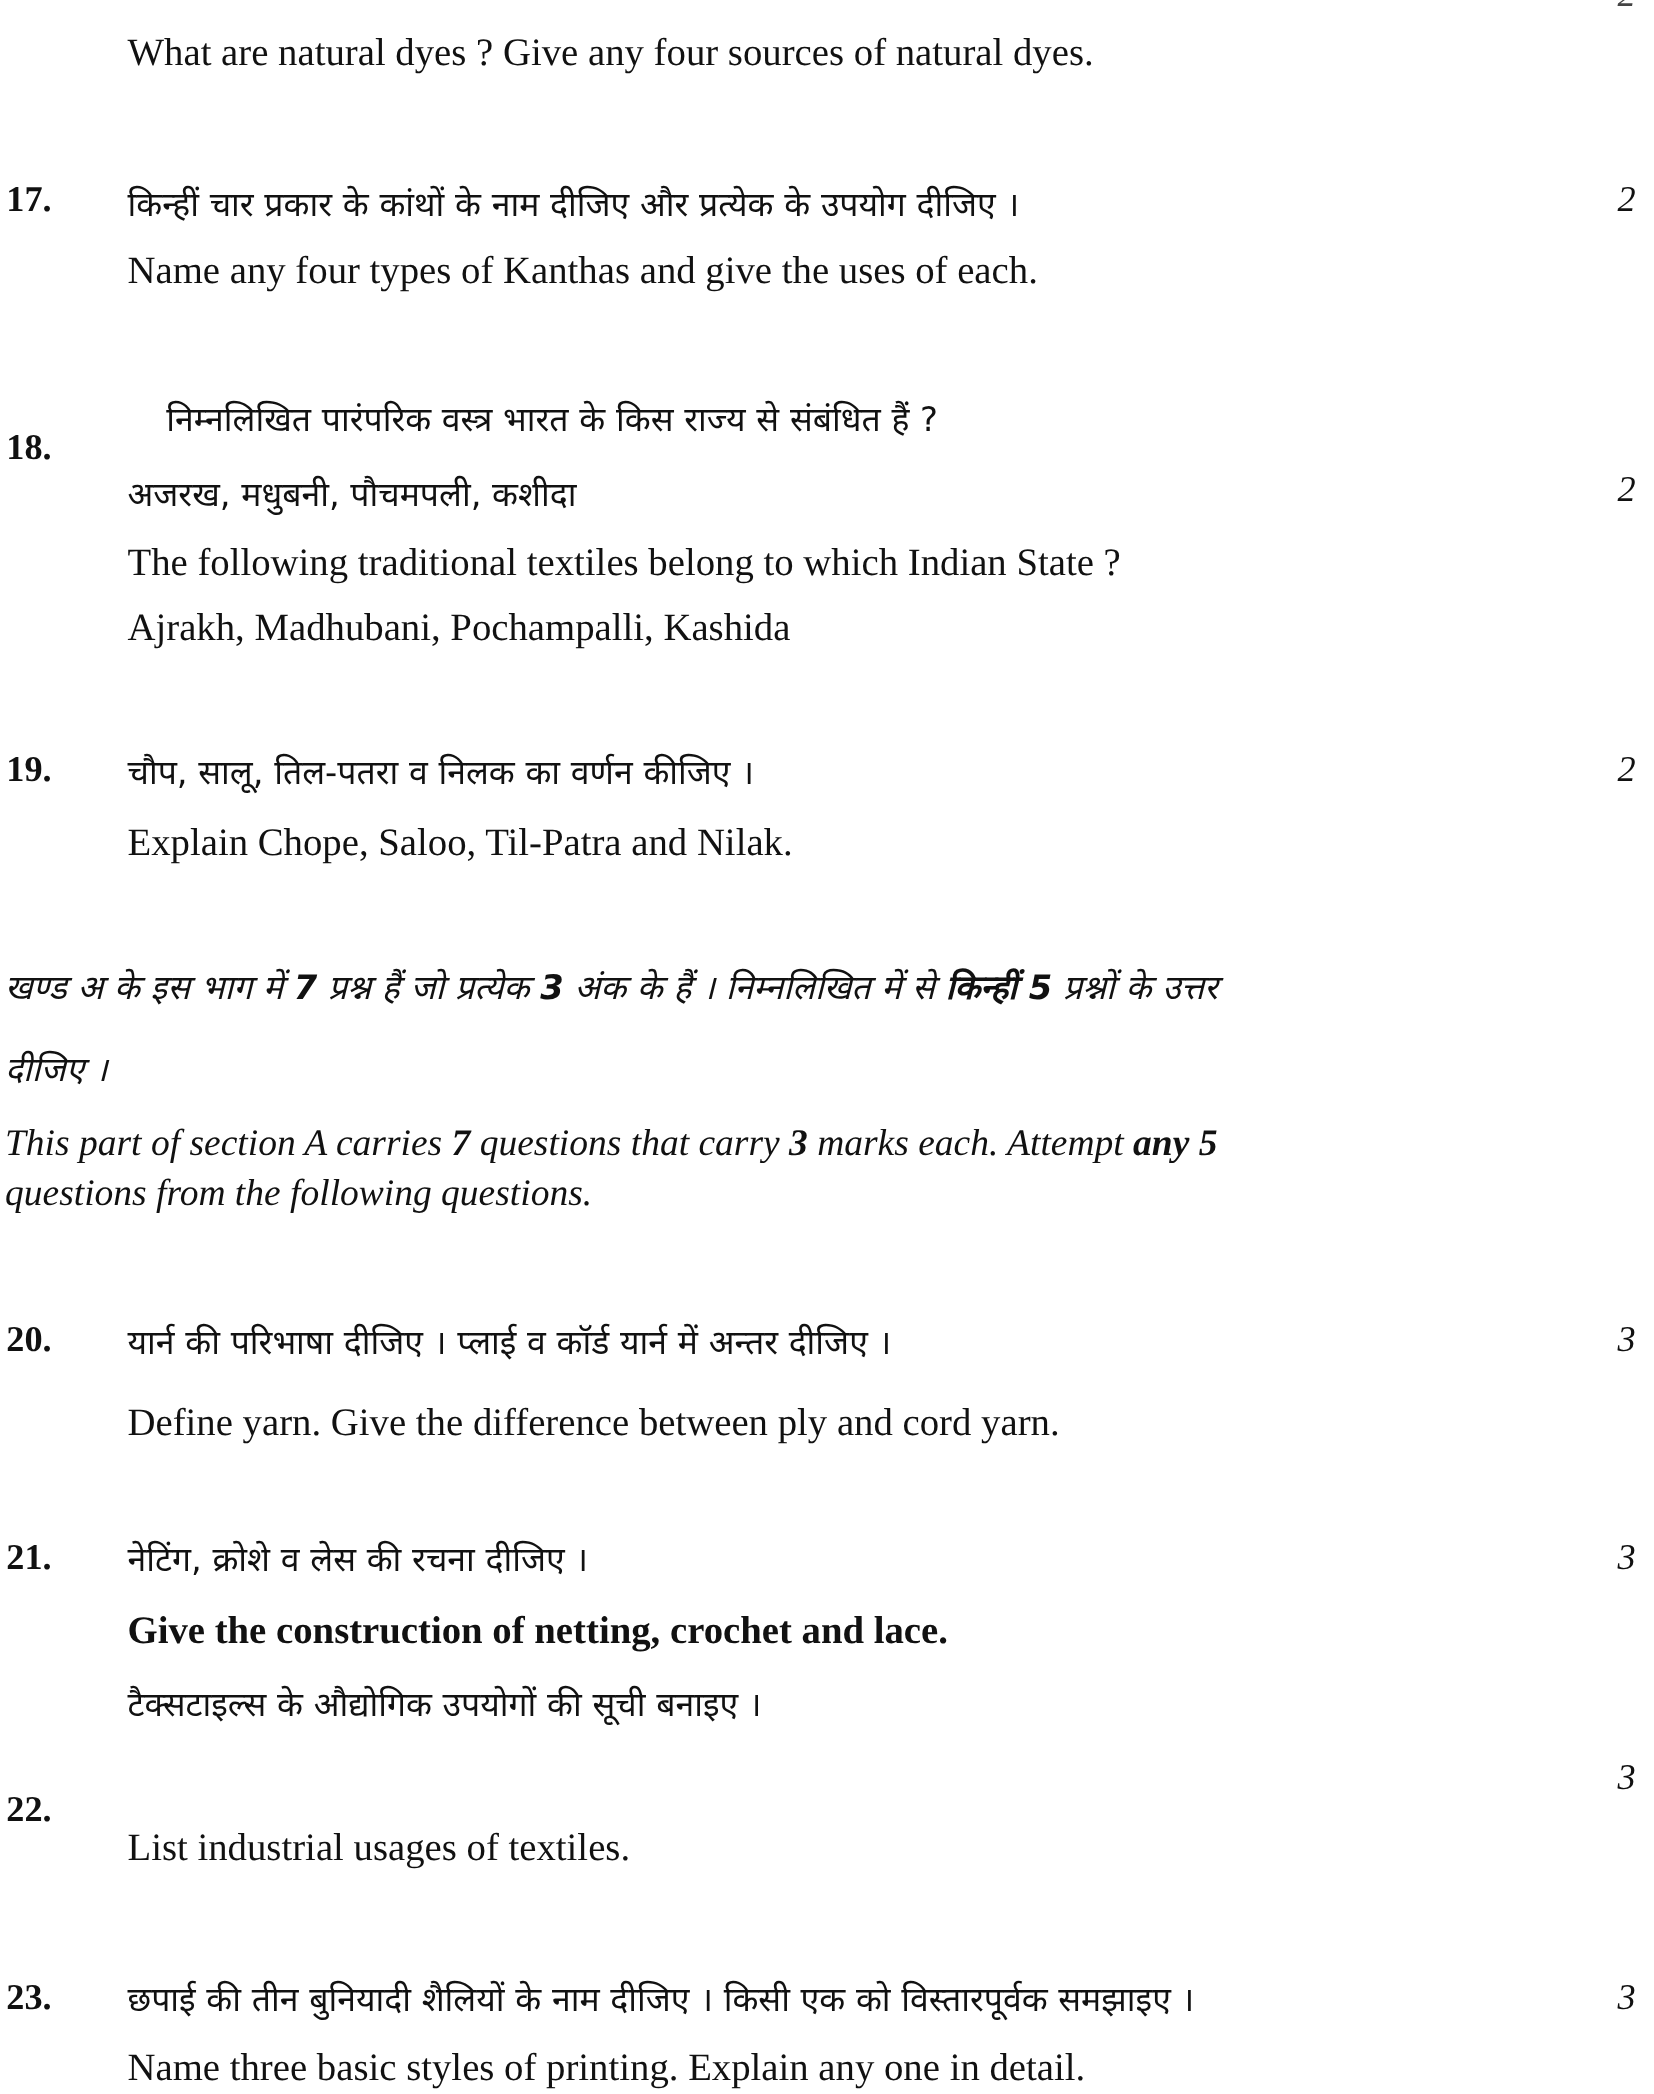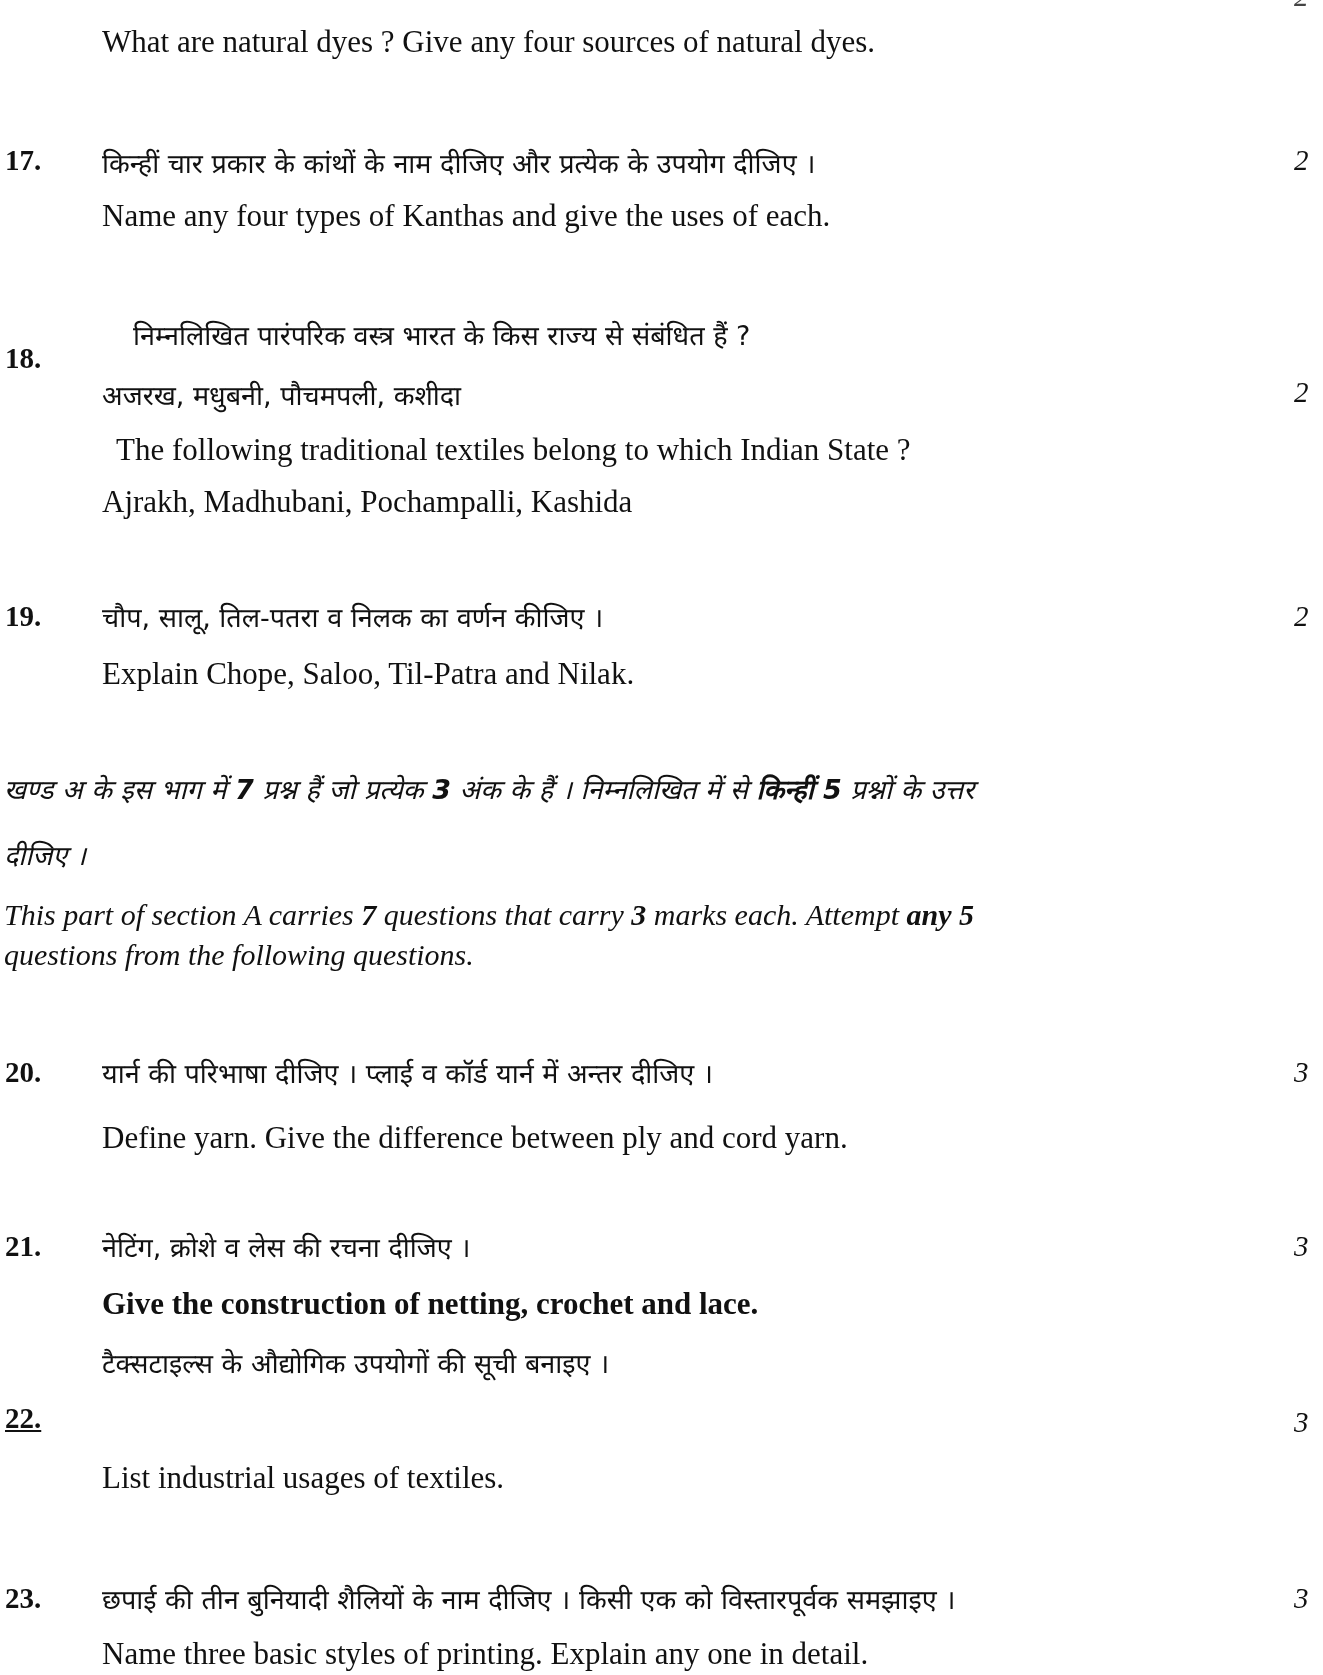--- a/index.html
+++ b/index.html
@@ -31,21 +31,21 @@
     <div class="abs hi" style="top:144px;left:102px;">किन्हीं चार प्रकार के कांथों के नाम दीजिए और प्रत्येक के उपयोग दीजिए ।</div>
     <div class="abs marks" style="top:144px;">2</div>
     <div class="abs en" style="top:198px;left:102px;">Name any four types of Kanthas and give the uses of each.</div>
   </div>
 
   <div>
     <div class="abs qnum" style="top:318px;margin-top:24px;">18.</div>
     <div class="abs hi" style="top:316px;left:102px;margin-left:31px;">निम्नलिखित पारंपरिक वस्त्र भारत के किस राज्य से संबंधित हैं ?</div>
     <div class="abs hi" style="top:376px;left:102px;">अजरख, मधुबनी, पौचमपली, कशीदा</div>
     <div class="abs marks" style="top:376px;">2</div>
-    <div class="abs en" style="top:432px;left:116px;">The following traditional textiles belong to which Indian State ?</div>
+    <div class="abs en" style="top:432px;left:102px;">The following traditional textiles belong to which Indian State ?</div>
     <div class="abs en" style="top:484px;left:102px;">Ajrakh, Madhubani, Pochampalli, Kashida</div>
   </div>
 
   <div>
     <div class="abs qnum" style="top:600px;">19.</div>
     <div class="abs hi" style="top:598px;left:102px;">चौप, सालू, तिल-पतरा व निलक का वर्णन कीजिए ।</div>
     <div class="abs marks" style="top:600px;">2</div>
     <div class="abs en" style="top:656px;left:102px;">Explain Chope, Saloo, Til-Patra and Nilak.</div>
   </div>
 
@@ -68,21 +68,21 @@
   </div>
 
   <div>
     <div class="abs qnum" style="top:1230px;">21.</div>
     <div class="abs hi" style="top:1228px;left:102px;">नेटिंग, क्रोशे व लेस की रचना दीजिए ।</div>
     <div class="abs marks" style="top:1230px;">3</div>
     <div class="abs en" style="top:1286px;left:102px;font-weight:bold;">Give the construction of netting, crochet and lace.</div>
   </div>
 
   <div>
-    <div class="abs qnum" style="top:1402px;text-decoration:underline;">22.</div>
+    <div class="abs qnum" style="top:1432px;">22.</div>
     <div class="abs hi" style="top:1344px;left:102px;">टैक्सटाइल्स के औद्योगिक उपयोगों की सूची बनाइए ।</div>
     <div class="abs marks" style="top:1406px;">3</div>
     <div class="abs en" style="top:1460px;left:102px;">List industrial usages of textiles.</div>
   </div>
 
   <div>
     <div class="abs qnum" style="top:1582px;">23.</div>
     <div class="abs hi" style="top:1580px;left:102px;">छपाई की तीन बुनियादी शैलियों के नाम दीजिए । किसी एक को विस्तारपूर्वक समझाइए ।</div>
     <div class="abs marks" style="top:1582px;">3</div>
     <div class="abs en" style="top:1636px;left:102px;">Name three basic styles of printing. Explain any one in detail.</div>

